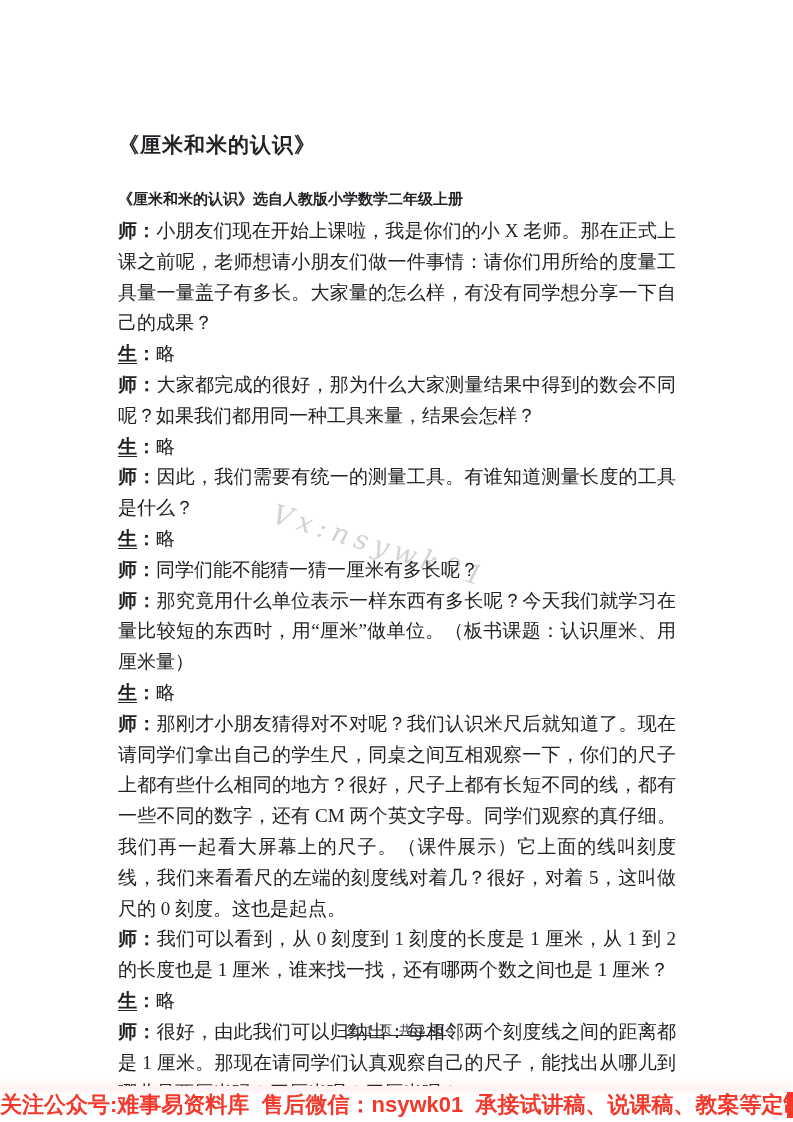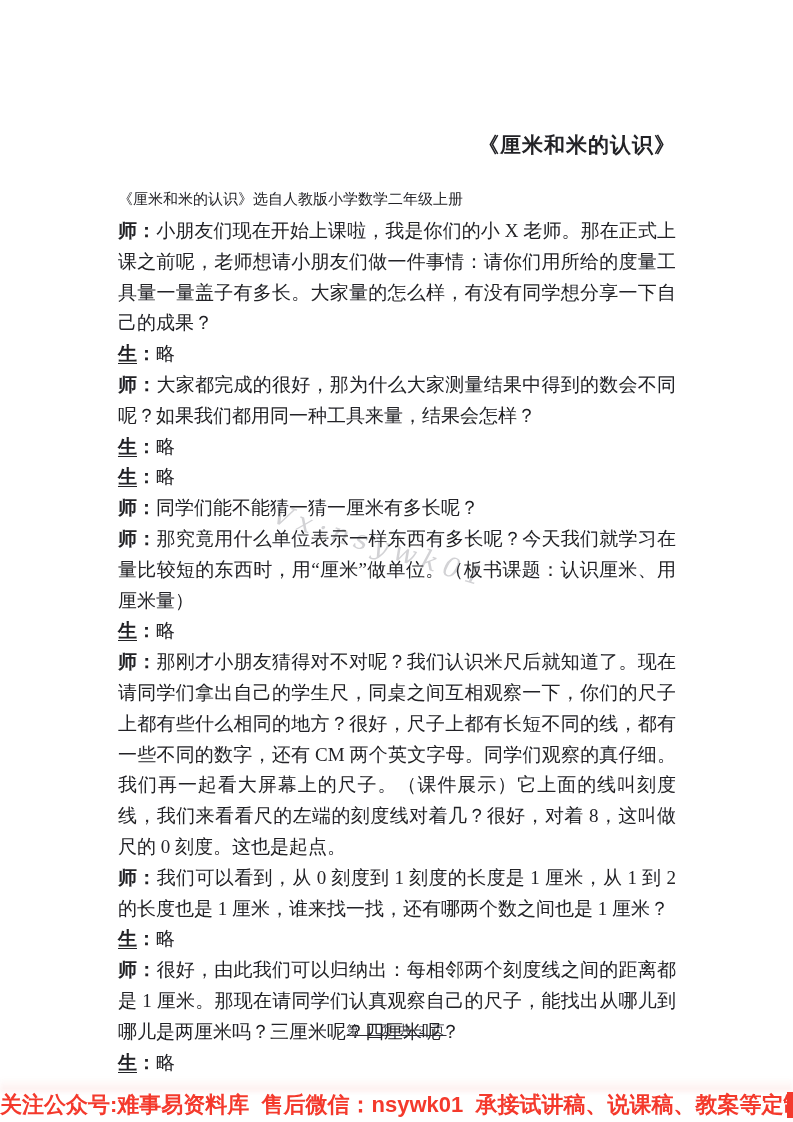--- a/index.html
+++ b/index.html
@@ -13,28 +13,28 @@
   }
   .page-content {
     position:absolute;
     left:118px; top:130px;
     width:558px;
   }
   .doc-title {
     margin:0;
     font-size:21px;
     font-weight:bold;
-    text-align:right;
+    text-align:left;
     line-height:30px;
     letter-spacing:1px;
   }
   .doc-subtitle {
     margin:28px 0 0 0;
     font-size:15px;
-    font-weight:normal;
+    font-weight:bold;
     line-height:22px;
   }
   .dialogue {
     margin-top:6px;
   }
   .para {
     margin:0;
     font-size:19px;
     line-height:30.8px;
     text-align:justify;
@@ -103,25 +103,26 @@
 <div class="watermark">Vx:nsywk01</div>
 
 <div class="page-content">
   <h1 class="doc-title">《厘米和米的认识》</h1>
   <p class="doc-subtitle">《厘米和米的认识》选自人教版小学数学二年级上册</p>
   <div class="dialogue">
       <p class="para"><span class="speaker"><span>师</span>：</span><span>小朋友们现在开始上课啦，我是你们的小 X 老师。那在正式上课之前呢，老师想请小朋友们做一件事情：请你们用所给的度量工具量一量盖子有多长。大家量的怎么样，有没有同学想分享一下自己的成果？</span></p>
       <p class="para"><span class="speaker"><span class="u-char">生</span>：</span><span>略</span></p>
       <p class="para"><span class="speaker"><span>师</span>：</span><span>大家都完成的很好，那为什么大家测量结果中得到的数会不同呢？如果我们都用同一种工具来量，结果会怎样？</span></p>
       <p class="para"><span class="speaker"><span class="u-char">生</span>：</span><span>略</span></p>
+      <p class="para"><span class="speaker"><span>师</span>：</span><span>因此，我们需要有统一的测量工具。有谁知道测量长度的工具是什么？</span></p>
       <p class="para"><span class="speaker"><span class="u-char">生</span>：</span><span>略</span></p>
       <p class="para"><span class="speaker"><span>师</span>：</span><span>同学们能不能猜一猜一厘米有多长呢？</span></p>
       <p class="para"><span class="speaker"><span>师</span>：</span><span>那究竟用什么单位表示一样东西有多长呢？今天我们就学习在量比较短的东西时，用“厘米”做单位。（板书课题：认识厘米、用厘米量）</span></p>
       <p class="para"><span class="speaker"><span class="u-char">生</span>：</span><span>略</span></p>
-      <p class="para"><span class="speaker"><span>师</span>：</span><span>那刚才小朋友猜得对不对呢？我们认识米尺后就知道了。现在请同学们拿出自己的学生尺，同桌之间互相观察一下，你们的尺子上都有些什么相同的地方？很好，尺子上都有长短不同的线，都有一些不同的数字，还有 CM 两个英文字母。同学们观察的真仔细。我们再一起看大屏幕上的尺子。（课件展示）它上面的线叫刻度线，我们来看看尺的左端的刻度线对着几？很好，对着 8，这叫做尺的 0 刻度。这也是起点。</span></p>
+      <p class="para"><span class="speaker"><span>师</span>：</span><span>那刚才小朋友猜得对不对呢？我们认识米尺后就知道了。现在请同学们拿出自己的学生尺，同桌之间互相观察一下，你们的尺子上都有些什么相同的地方？很好，尺子上都有长短不同的线，都有一些不同的数字，还有 CM 两个英文字母。同学们观察的真仔细。我们再一起看大屏幕上的尺子。（课件展示）它上面的线叫刻度线，我们来看看尺的左端的刻度线对着几？很好，对着 5，这叫做尺的 0 刻度。这也是起点。</span></p>
       <p class="para"><span class="speaker"><span>师</span>：</span><span>我们可以看到，从 0 刻度到 1 刻度的长度是 1 厘米，从 1 到 2 的长度也是 1 厘米，谁来找一找，还有哪两个数之间也是 1 厘米？</span></p>
       <p class="para"><span class="speaker"><span class="u-char">生</span>：</span><span>略</span></p>
       <p class="para"><span class="speaker"><span>师</span>：</span><span>很好，由此我们可以归纳出：每相邻两个刻度线之间的距离都是 1 厘米。那现在请同学们认真观察自己的尺子，能找出从哪儿到哪儿是两厘米吗？三厘米呢？四厘米呢？</span></p>
       <p class="para"><span class="speaker"><span class="u-char">生</span>：</span><span>略</span></p>
     </div>
 </div>
 
 <div class="page-footer">第 1 页 共 2 页</div>
 
 <div class="promo-banner">

